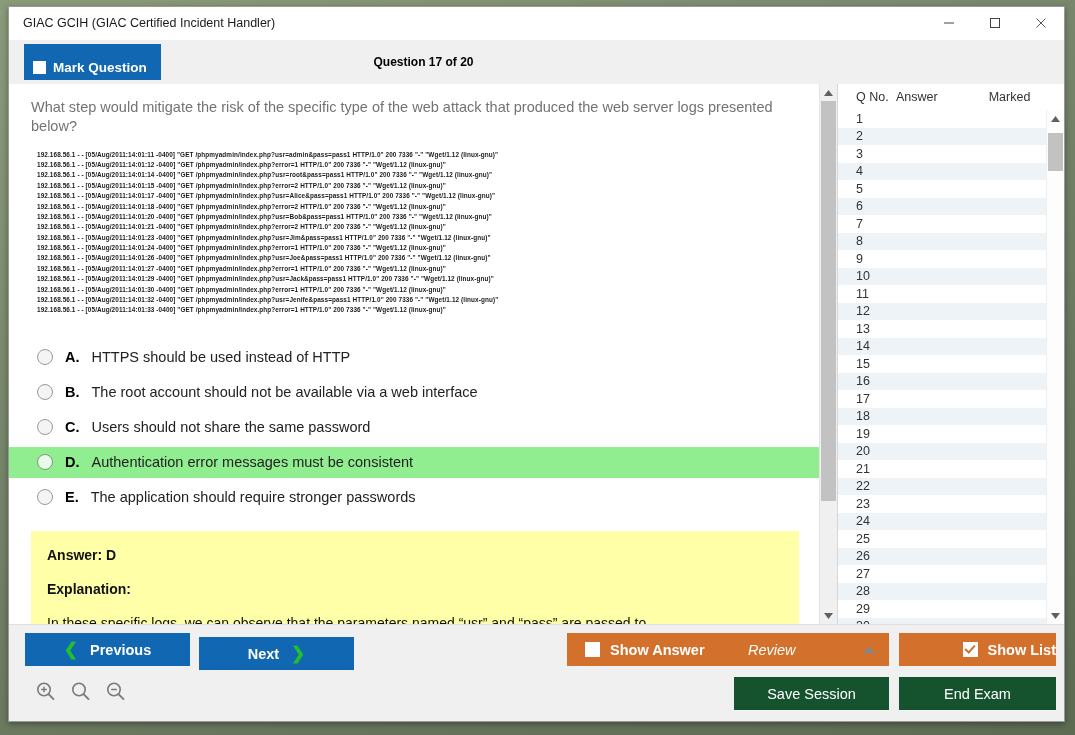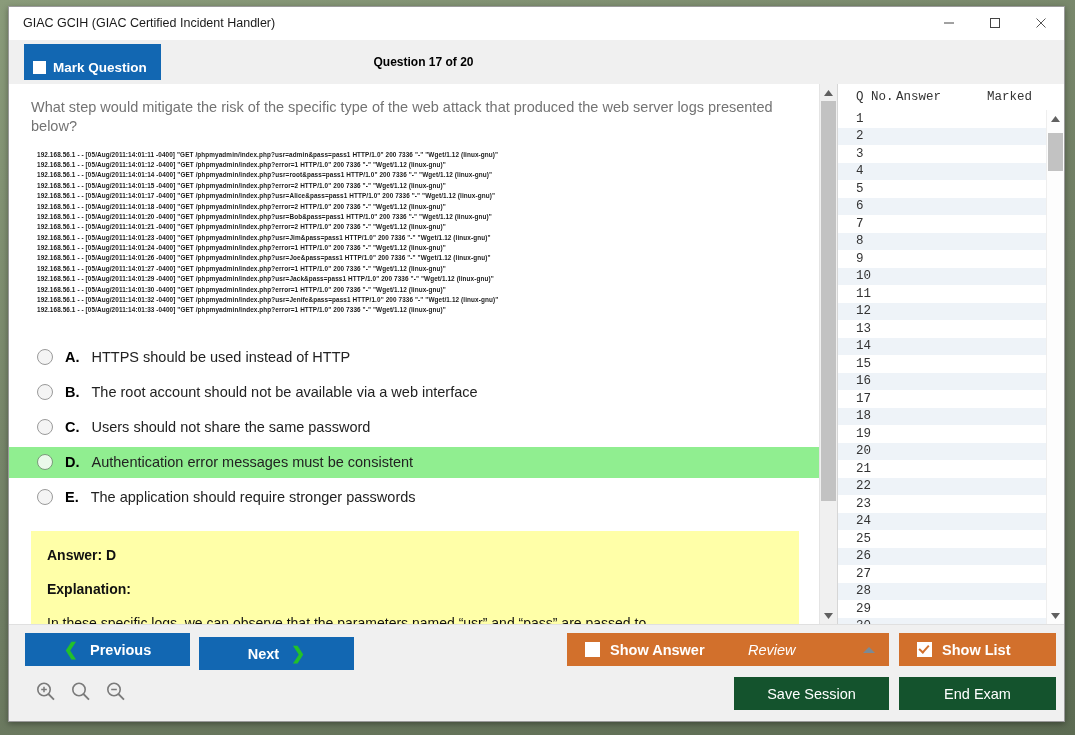--- a/index.html
+++ b/index.html
@@ -223,21 +223,20 @@
   
   .listpane {
     width: 226px;
     flex: 0 0 auto;
     background: #ffffff;
     border-left: 1px solid #d6d6d6;
     display: flex;
     flex-direction: column;
     min-height: 0;
     position: relative;
-    font-family: Liberation Mono, monospace;
   }
   .listhead {
     display: flex;
     height: 26px;
     align-items: center;
     font-size: 12.5px;
     color: #333;
     background: #ffffff;
     flex: 0 0 auto;
     padding-right: 17px;
@@ -633,21 +632,21 @@
         <div class="fbtn orange" style="left:558px; top:8px; width:172px; height:33px; gap:10px; justify-content:flex-start; padding-left:18px;">
           <span class="ck"></span>
           <span>Show Answer</span>
         </div>
 
         <div class="fbtn orange" style="left:725px; top:8px; width:155px; height:33px; justify-content:space-between; padding:0 14px 0 14px; font-weight:normal;font-style:italic;">
           <span>Review</span>
           <span class="caret-up"></span>
         </div>
 
-        <div class="fbtn orange" style="left:890px; top:8px; width:157px; height:33px; gap:10px; justify-content:flex-start; padding-left:18px;">
+        <div class="fbtn orange" style="left:890px; top:8px; width:157px; height:33px; gap:10px; justify-content:flex-end; padding-left:18px;">
           <span class="ck checked"></span>
           <span>Show List</span>
         </div>
 
         <div class="fbtn navy" style="left:725px; top:52px; width:155px; height:33px; font-weight:normal;">
           <span>Save Session</span>
         </div>
 
         <div class="fbtn navy" style="left:890px; top:52px; width:157px; height:33px; font-weight:normal;">
           <span>End Exam</span>

